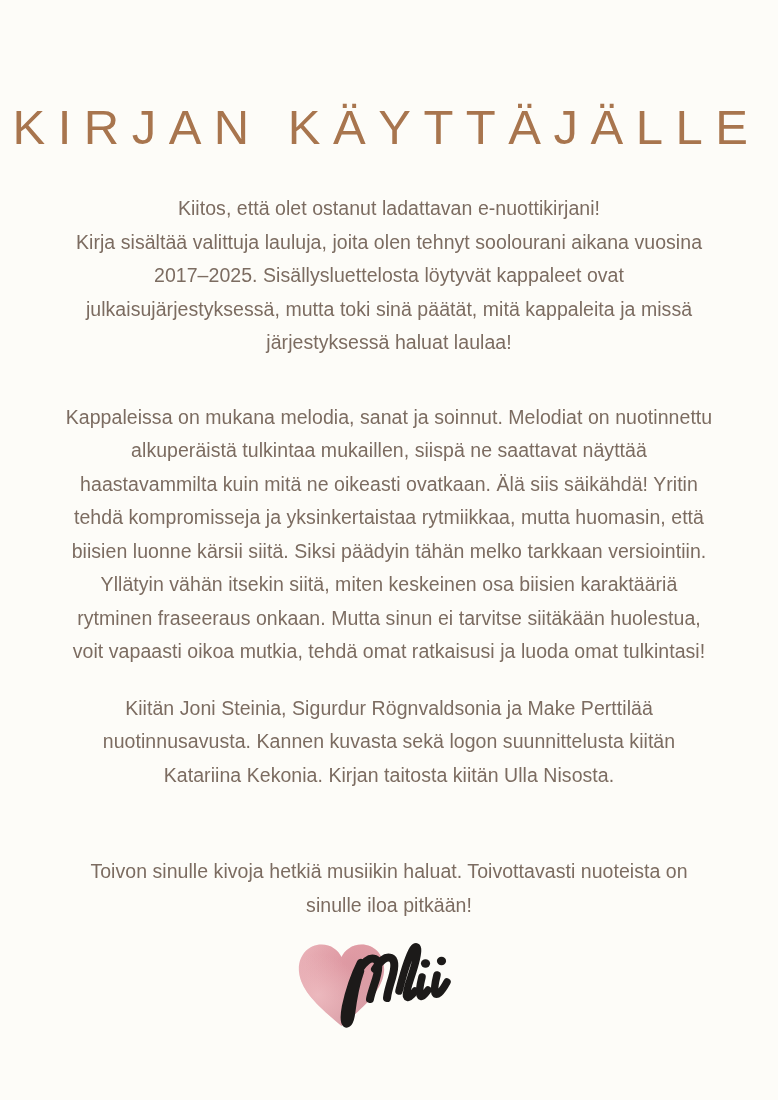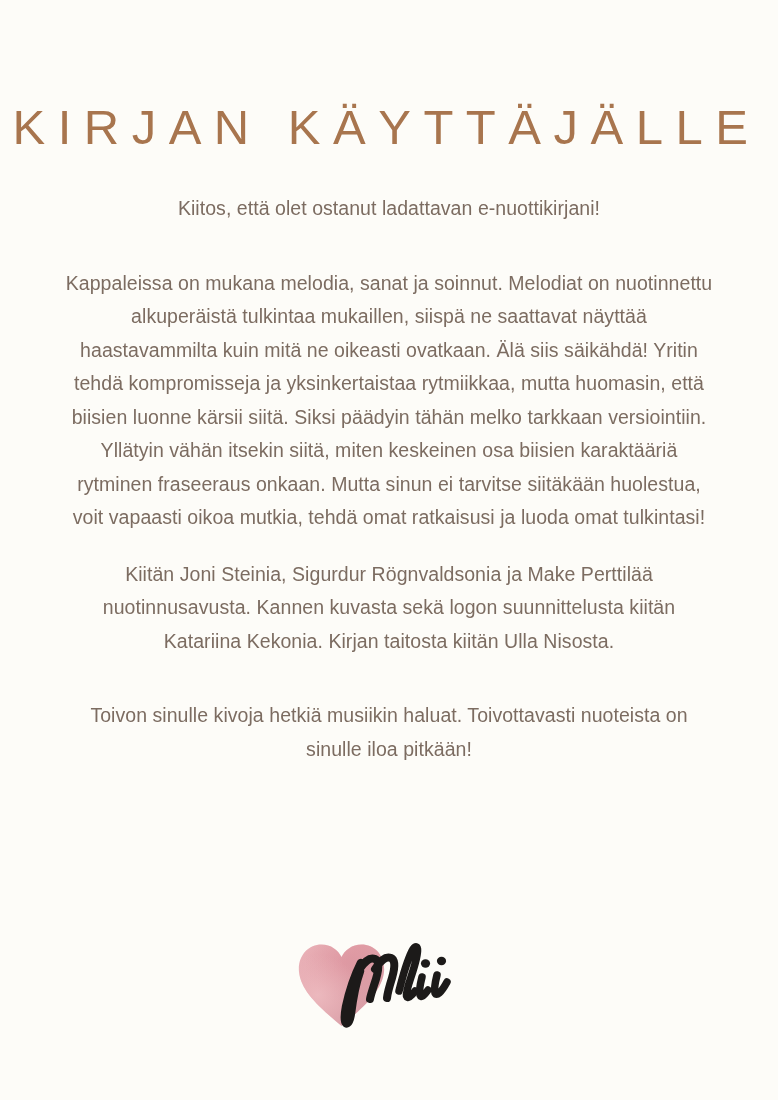--- a/index.html
+++ b/index.html
@@ -54,24 +54,24 @@
     color: #7c6c61;
     font-family: "Liberation Sans", sans-serif;
     font-size: 19.5px;
     font-weight: 400;
     line-height: 33.5px;
     text-align: center;
     letter-spacing: 0.05px;
     margin: 0;
   }
 
-  .para.p-intro   { margin-bottom: 41px; }
+  .para.p-intro   { }
   .para.p-content { margin-bottom: 41px; }
   .para.p-notes   { margin-bottom: 23px; }
-  .para.p-thanks  { margin-bottom: 41px; }
+  .para.p-thanks  { margin-bottom: 63px; }
   .para.p-closing { margin-bottom: 0; }
 
   
   .logo {
     position: absolute;
     left: 291px;
     top: 925px;
     width: 180px;
     height: 110px;
   }
@@ -84,20 +84,21 @@
 </head>
 <body>
 
 <div class="page">
 
   <h1 class="page-title">KIRJAN KÄYTTÄJÄLLE</h1>
 
   <div class="body-block">
     <p class="para p-intro">Kiitos, että olet ostanut ladattavan e-nuottikirjani!</p>
 
+    <p class="para p-content">Kirja sisältää valittuja lauluja, joita olen tehnyt soolourani aikana vuosina 2017–2025. Sisällysluettelosta löytyvät kappaleet ovat julkaisujärjestyksessä, mutta toki sinä päätät, mitä kappaleita ja missä järjestyksessä haluat laulaa!</p>
 
     <p class="para p-notes">Kappaleissa on mukana melodia, sanat ja soinnut. Melodiat on nuotinnettu alkuperäistä tulkintaa mukaillen, siispä ne saattavat näyttää haastavammilta kuin mitä ne oikeasti ovatkaan. Älä siis säikähdä! Yritin tehdä kompromisseja ja yksinkertaistaa rytmiikkaa, mutta huomasin, että biisien luonne kärsii siitä. Siksi päädyin tähän melko tarkkaan versiointiin. Yllätyin vähän itsekin siitä, miten keskeinen osa biisien karaktääriä rytminen fraseeraus onkaan. Mutta sinun ei tarvitse siitäkään huolestua, voit vapaasti oikoa mutkia, tehdä omat ratkaisusi ja luoda omat tulkintasi!</p>
 
     <p class="para p-thanks">Kiitän Joni Steinia, Sigurdur Rögnvaldsonia ja Make Perttilää nuotinnusavusta. Kannen kuvasta sekä logon suunnittelusta kiitän Katariina Kekonia. Kirjan taitosta kiitän Ulla Nisosta.</p>
 
     <p class="para p-closing">Toivon sinulle kivoja hetkiä musiikin haluat. Toivottavasti nuoteista on sinulle iloa pitkään!</p>
   </div>
 
   <div class="logo">
     <svg viewBox="0 0 180 110" xmlns="http://www.w3.org/2000/svg" aria-hidden="true">

